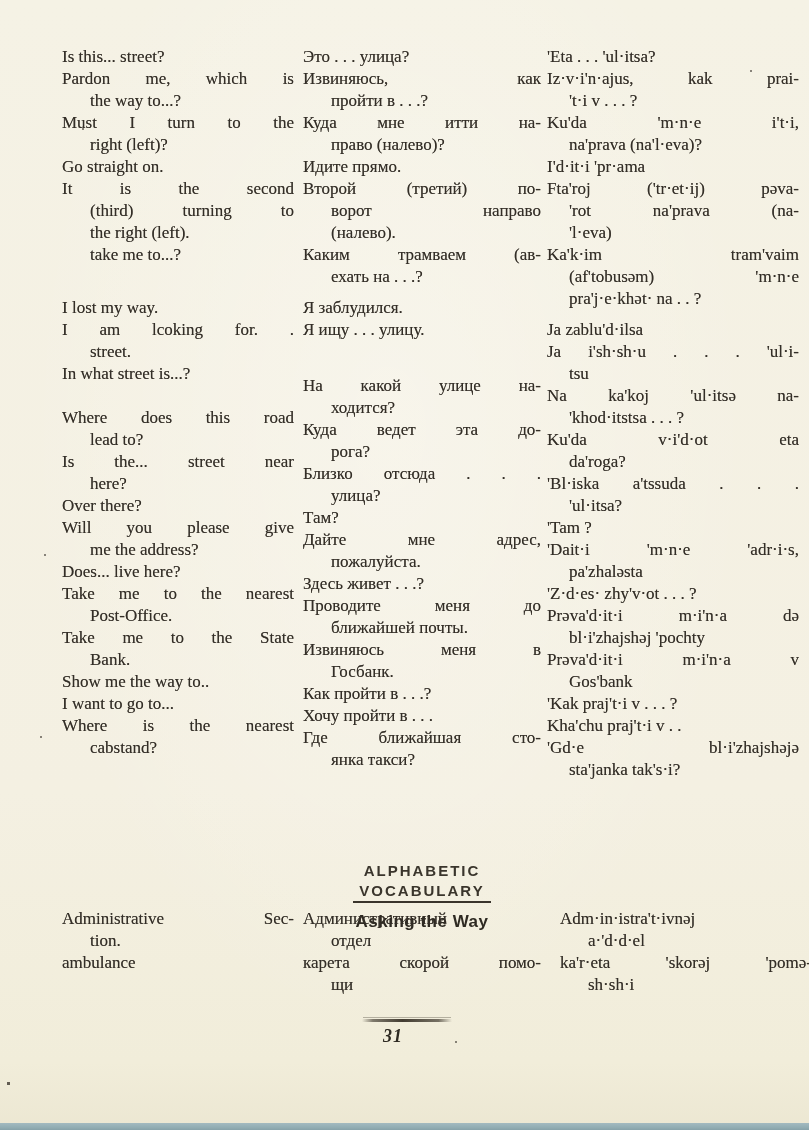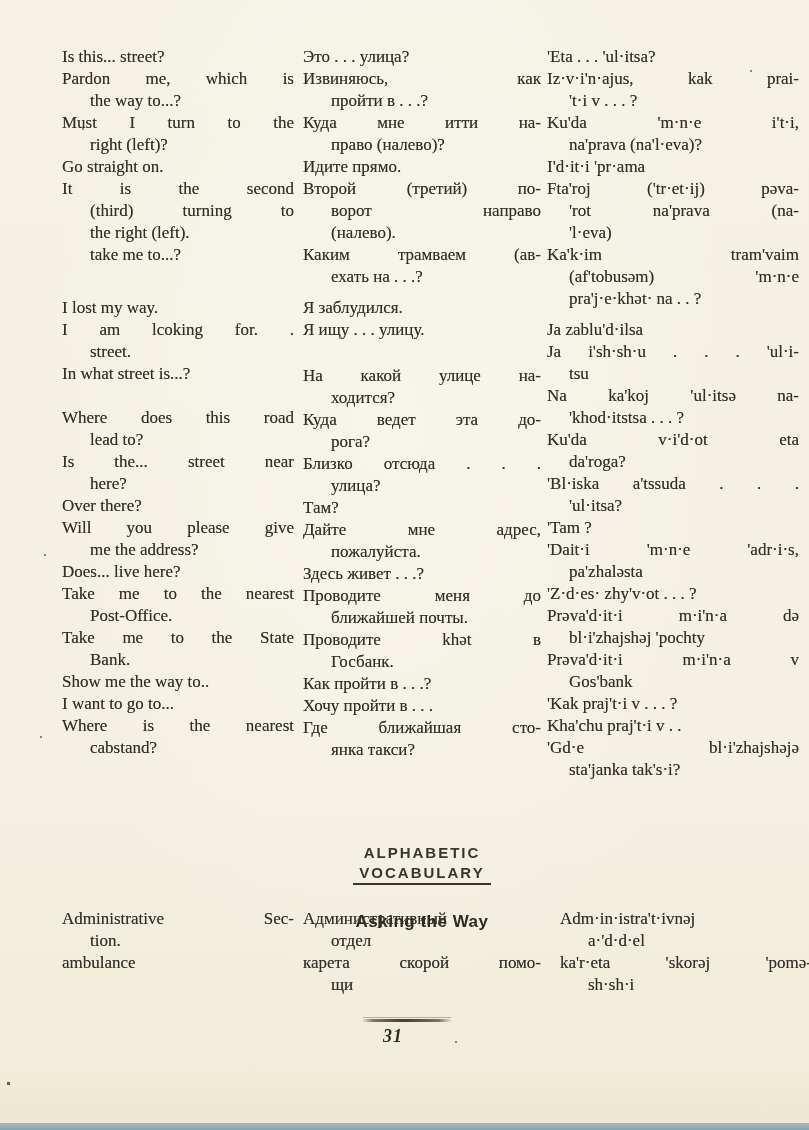--- a/index.html
+++ b/index.html
@@ -35,26 +35,26 @@
     white-space: nowrap;
   }
   .line.j { white-space: normal; text-align: justify; text-align-last: justify; }
   .col-en .line.ind, .col-ru .line.ind { padding-left: 28px; }
   .col-tr .line.ind { padding-left: 22px; }
   .voc .line.ind { padding-left: 28px; }
   
   .col-en .block:nth-child(2) { margin-top: 31px; }
   .col-en .block:nth-child(3) { margin-top: 22px; }
   .col-ru .block:nth-child(2) { margin-top: 9px; }
-  .col-ru .block:nth-child(3) { margin-top: 24px; }
+  .col-ru .block:nth-child(3) { margin-top: 34px; }
   .col-tr .block:nth-child(2) { margin-top: 9px; }
   .col-tr .block:nth-child(3) { margin-top: 0; }
 
   .vocab-heading {
-    position: absolute; left: 303px; top: 844px; width: 238px;
+    position: absolute; left: 303px; top: 862px; width: 238px;
     text-align: center;
     font-family: "Liberation Sans", "DejaVu Sans", sans-serif;
     font-size: 15px; font-weight: 600; letter-spacing: 2px;
     color: #3a352c;
   }
   .vh-line2 { margin-top: 3px; }
   .underlined {
     display: inline-block; padding: 0 6px 2px 6px;
     border-bottom: 2.5px solid #3a352c;
   }
@@ -156,21 +156,21 @@
         <div class="line j">Куда ведет эта до-</div>
         <div class="line ind">рога?</div>
         <div class="line j">Близко отсюда . . .</div>
         <div class="line ind">улица?</div>
         <div class="line">Там?</div>
         <div class="line j">Дайте мне адрес,</div>
         <div class="line ind">пожалуйста.</div>
         <div class="line">Здесь живет . . .?</div>
         <div class="line j">Проводите меня до</div>
         <div class="line ind">ближайшей почты.</div>
-        <div class="line j">Проводите khət в</div>
+        <div class="line j">Извиняюсь меня в</div>
         <div class="line ind">Госбанк.</div>
         <div class="line">Как пройти в . . .?</div>
         <div class="line">Хочу пройти в . . .</div>
         <div class="line j">Где ближайшая сто-</div>
         <div class="line ind">янка такси?</div>
       </div>
     </div>
   <div class="col col-tr">
       <div class="block">
         <div class="line">'Eta . . . 'ul·itsa?</div>

